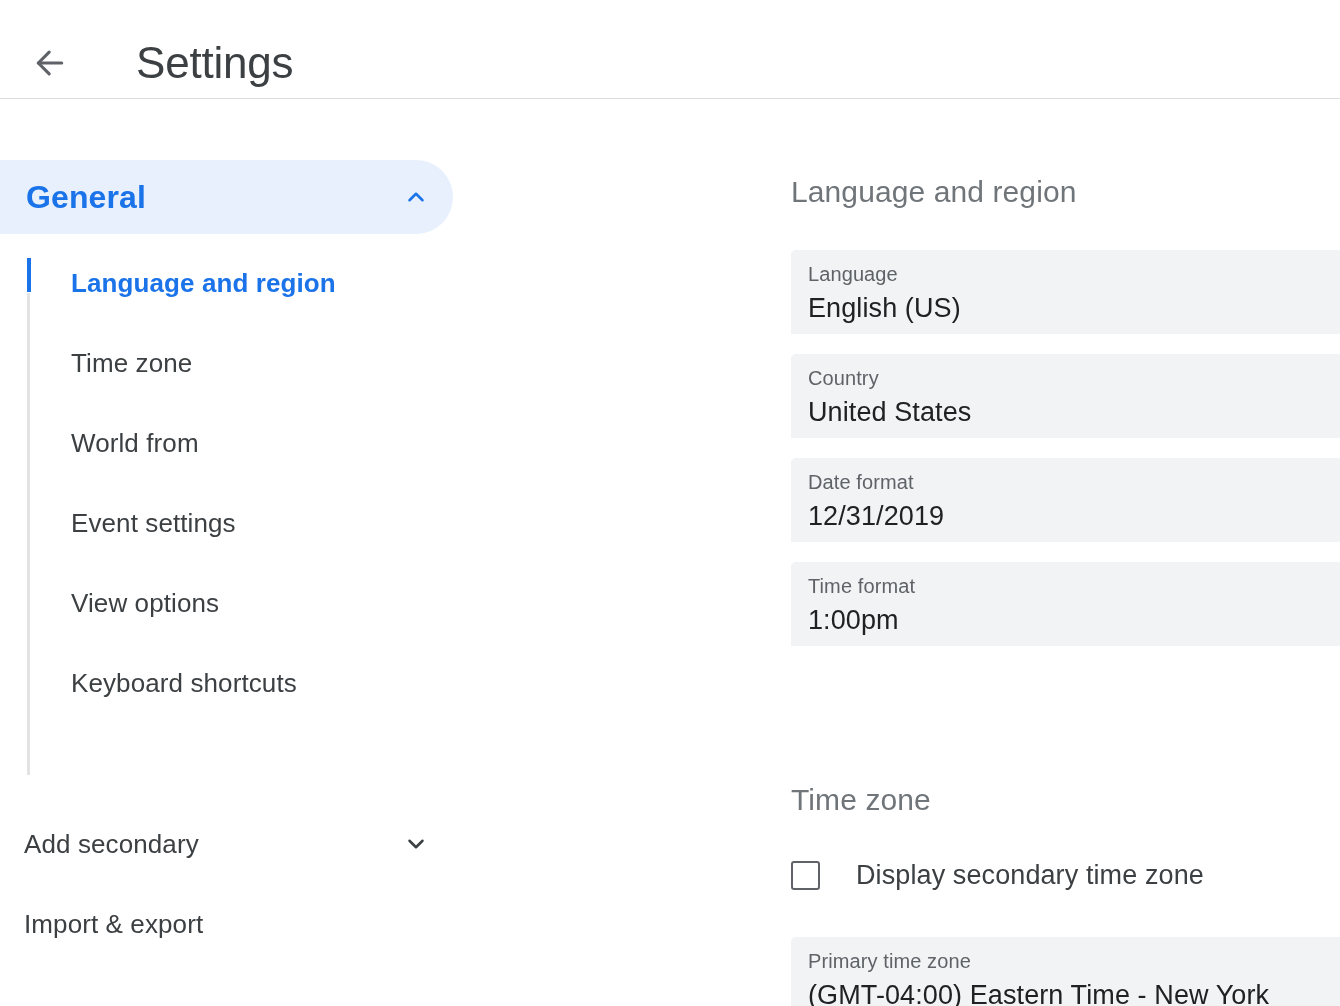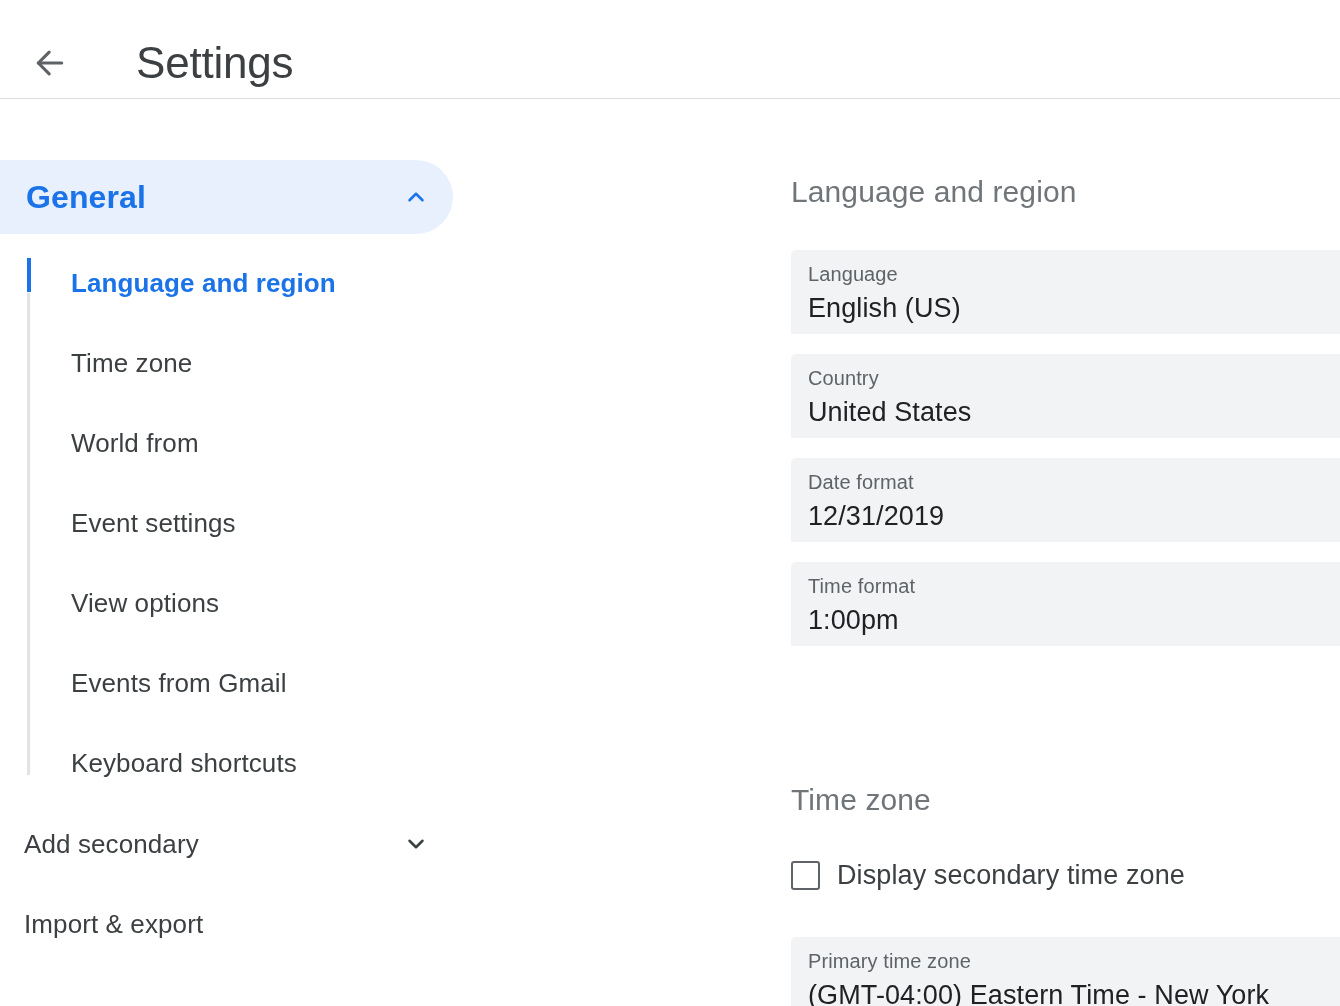--- a/index.html
+++ b/index.html
@@ -239,21 +239,21 @@
   }
   .checkbox-box {
     width: 29px;
     height: 29px;
     border: 2.5px solid #5f6368;
     border-radius: 3px;
     background: #ffffff;
     flex: 0 0 auto;
   }
   .checkbox-label {
-    margin-left: 17px;
+    margin-left: 36px;
     font-size: 27px;
     color: #3c4043;
     letter-spacing: 0.1px;
     white-space: nowrap;
   }
 </style>
 </head>
 <body>
 
 <div id="app">
@@ -294,23 +294,20 @@
       <div class="sub-item">
         <span>World from</span>
       </div>
       <div class="sub-item">
         <span>Event settings</span>
       </div>
       <div class="sub-item">
         <span>View options</span>
       </div>
       <div class="sub-item">
-        <span>Events from Gmail</span>
-      </div>
-      <div class="sub-item">
         <span>Keyboard shortcuts</span>
       </div>
     </div>
 
     <div class="root-item" id="root-add-calendar">
       <span class="root-label">Add secondary</span>
       <span class="root-chevron">
         <svg width="26" height="26" viewBox="0 0 24 24" fill="none" stroke="#3c4043" stroke-width="2.3" stroke-linecap="round" stroke-linejoin="round">
           <path d="M6 9l6 6 6-6"></path>
         </svg>

